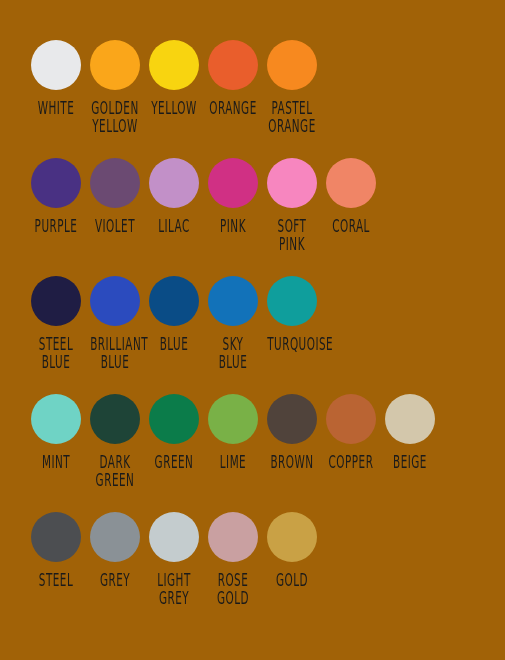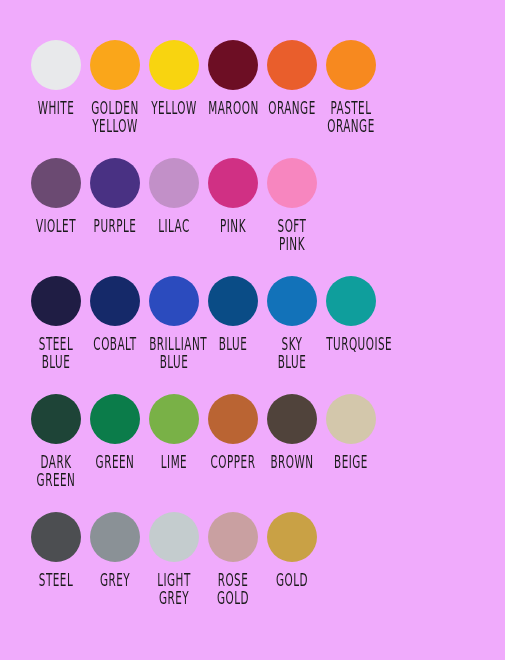--- a/index.html
+++ b/index.html
@@ -12,21 +12,21 @@
     width: 505px;
     height: 660px;
     overflow: hidden;
     font-family: "Liberation Sans", sans-serif;
   }
 
   #swatch-chart {
     position: relative;
     width: 505px;
     height: 660px;
-    background: #f0abfc;
+    background: #a16207;
     box-sizing: border-box;
     padding: 40px 26px 0 26px;
   }
 
   .swatch-row {
     display: flex;
     flex-direction: row;
     align-items: flex-start;
     justify-content: flex-start;
     height: 118px;
@@ -77,105 +77,105 @@
       <div class="swatch-cell">
         <div class="swatch-dot" style="background-color: rgb(250, 166, 26);"></div>
         <div class="swatch-label">GOLDEN
 YELLOW</div>
       </div>
       <div class="swatch-cell">
         <div class="swatch-dot" style="background-color: rgb(248, 212, 16);"></div>
         <div class="swatch-label">YELLOW</div>
       </div>
       <div class="swatch-cell">
-        <div class="swatch-dot" style="background-color: rgb(109, 14, 36);"></div>
-        <div class="swatch-label">MAROON</div>
-      </div>
-      <div class="swatch-cell">
         <div class="swatch-dot" style="background-color: rgb(233, 94, 44);"></div>
         <div class="swatch-label">ORANGE</div>
       </div>
       <div class="swatch-cell">
         <div class="swatch-dot" style="background-color: rgb(247, 137, 31);"></div>
         <div class="swatch-label">PASTEL
 ORANGE</div>
       </div>
     </div>
     <div class="swatch-row">
       <div class="swatch-cell">
+        <div class="swatch-dot" style="background-color: rgb(73, 49, 131);"></div>
+        <div class="swatch-label">PURPLE</div>
+      </div>
+      <div class="swatch-cell">
         <div class="swatch-dot" style="background-color: rgb(107, 74, 114);"></div>
         <div class="swatch-label">VIOLET</div>
-      </div>
-      <div class="swatch-cell">
-        <div class="swatch-dot" style="background-color: rgb(73, 49, 131);"></div>
-        <div class="swatch-label">PURPLE</div>
       </div>
       <div class="swatch-cell">
         <div class="swatch-dot" style="background-color: rgb(194, 144, 200);"></div>
         <div class="swatch-label">LILAC</div>
       </div>
       <div class="swatch-cell">
         <div class="swatch-dot" style="background-color: rgb(208, 48, 132);"></div>
         <div class="swatch-label">PINK</div>
       </div>
       <div class="swatch-cell">
         <div class="swatch-dot" style="background-color: rgb(247, 134, 191);"></div>
         <div class="swatch-label">SOFT
 PINK</div>
       </div>
+      <div class="swatch-cell">
+        <div class="swatch-dot" style="background-color: rgb(240, 133, 102);"></div>
+        <div class="swatch-label">CORAL</div>
+      </div>
     </div>
     <div class="swatch-row">
       <div class="swatch-cell">
         <div class="swatch-dot" style="background-color: rgb(31, 29, 68);"></div>
         <div class="swatch-label">STEEL
 BLUE</div>
       </div>
       <div class="swatch-cell">
-        <div class="swatch-dot" style="background-color: rgb(21, 41, 105);"></div>
-        <div class="swatch-label">COBALT</div>
-      </div>
-      <div class="swatch-cell">
         <div class="swatch-dot" style="background-color: rgb(43, 75, 190);"></div>
         <div class="swatch-label">BRILLIANT
 BLUE</div>
       </div>
       <div class="swatch-cell">
         <div class="swatch-dot" style="background-color: rgb(10, 76, 134);"></div>
         <div class="swatch-label">BLUE</div>
       </div>
       <div class="swatch-cell">
         <div class="swatch-dot" style="background-color: rgb(18, 114, 185);"></div>
         <div class="swatch-label">SKY BLUE</div>
       </div>
       <div class="swatch-cell">
         <div class="swatch-dot" style="background-color: rgb(15, 158, 156);"></div>
         <div class="swatch-label">TURQUOISE</div>
       </div>
     </div>
     <div class="swatch-row">
       <div class="swatch-cell">
+        <div class="swatch-dot" style="background-color: rgb(111, 211, 197);"></div>
+        <div class="swatch-label">MINT</div>
+      </div>
+      <div class="swatch-cell">
         <div class="swatch-dot" style="background-color: rgb(30, 68, 55);"></div>
         <div class="swatch-label">DARK
 GREEN</div>
       </div>
       <div class="swatch-cell">
         <div class="swatch-dot" style="background-color: rgb(11, 124, 74);"></div>
         <div class="swatch-label">GREEN</div>
       </div>
       <div class="swatch-cell">
         <div class="swatch-dot" style="background-color: rgb(121, 177, 71);"></div>
         <div class="swatch-label">LIME</div>
       </div>
       <div class="swatch-cell">
+        <div class="swatch-dot" style="background-color: rgb(80, 67, 59);"></div>
+        <div class="swatch-label">BROWN</div>
+      </div>
+      <div class="swatch-cell">
         <div class="swatch-dot" style="background-color: rgb(186, 100, 51);"></div>
         <div class="swatch-label">COPPER</div>
-      </div>
-      <div class="swatch-cell">
-        <div class="swatch-dot" style="background-color: rgb(80, 67, 59);"></div>
-        <div class="swatch-label">BROWN</div>
       </div>
       <div class="swatch-cell">
         <div class="swatch-dot" style="background-color: rgb(211, 199, 171);"></div>
         <div class="swatch-label">BEIGE</div>
       </div>
     </div>
     <div class="swatch-row">
       <div class="swatch-cell">
         <div class="swatch-dot" style="background-color: rgb(76, 78, 81);"></div>
         <div class="swatch-label">STEEL</div>

